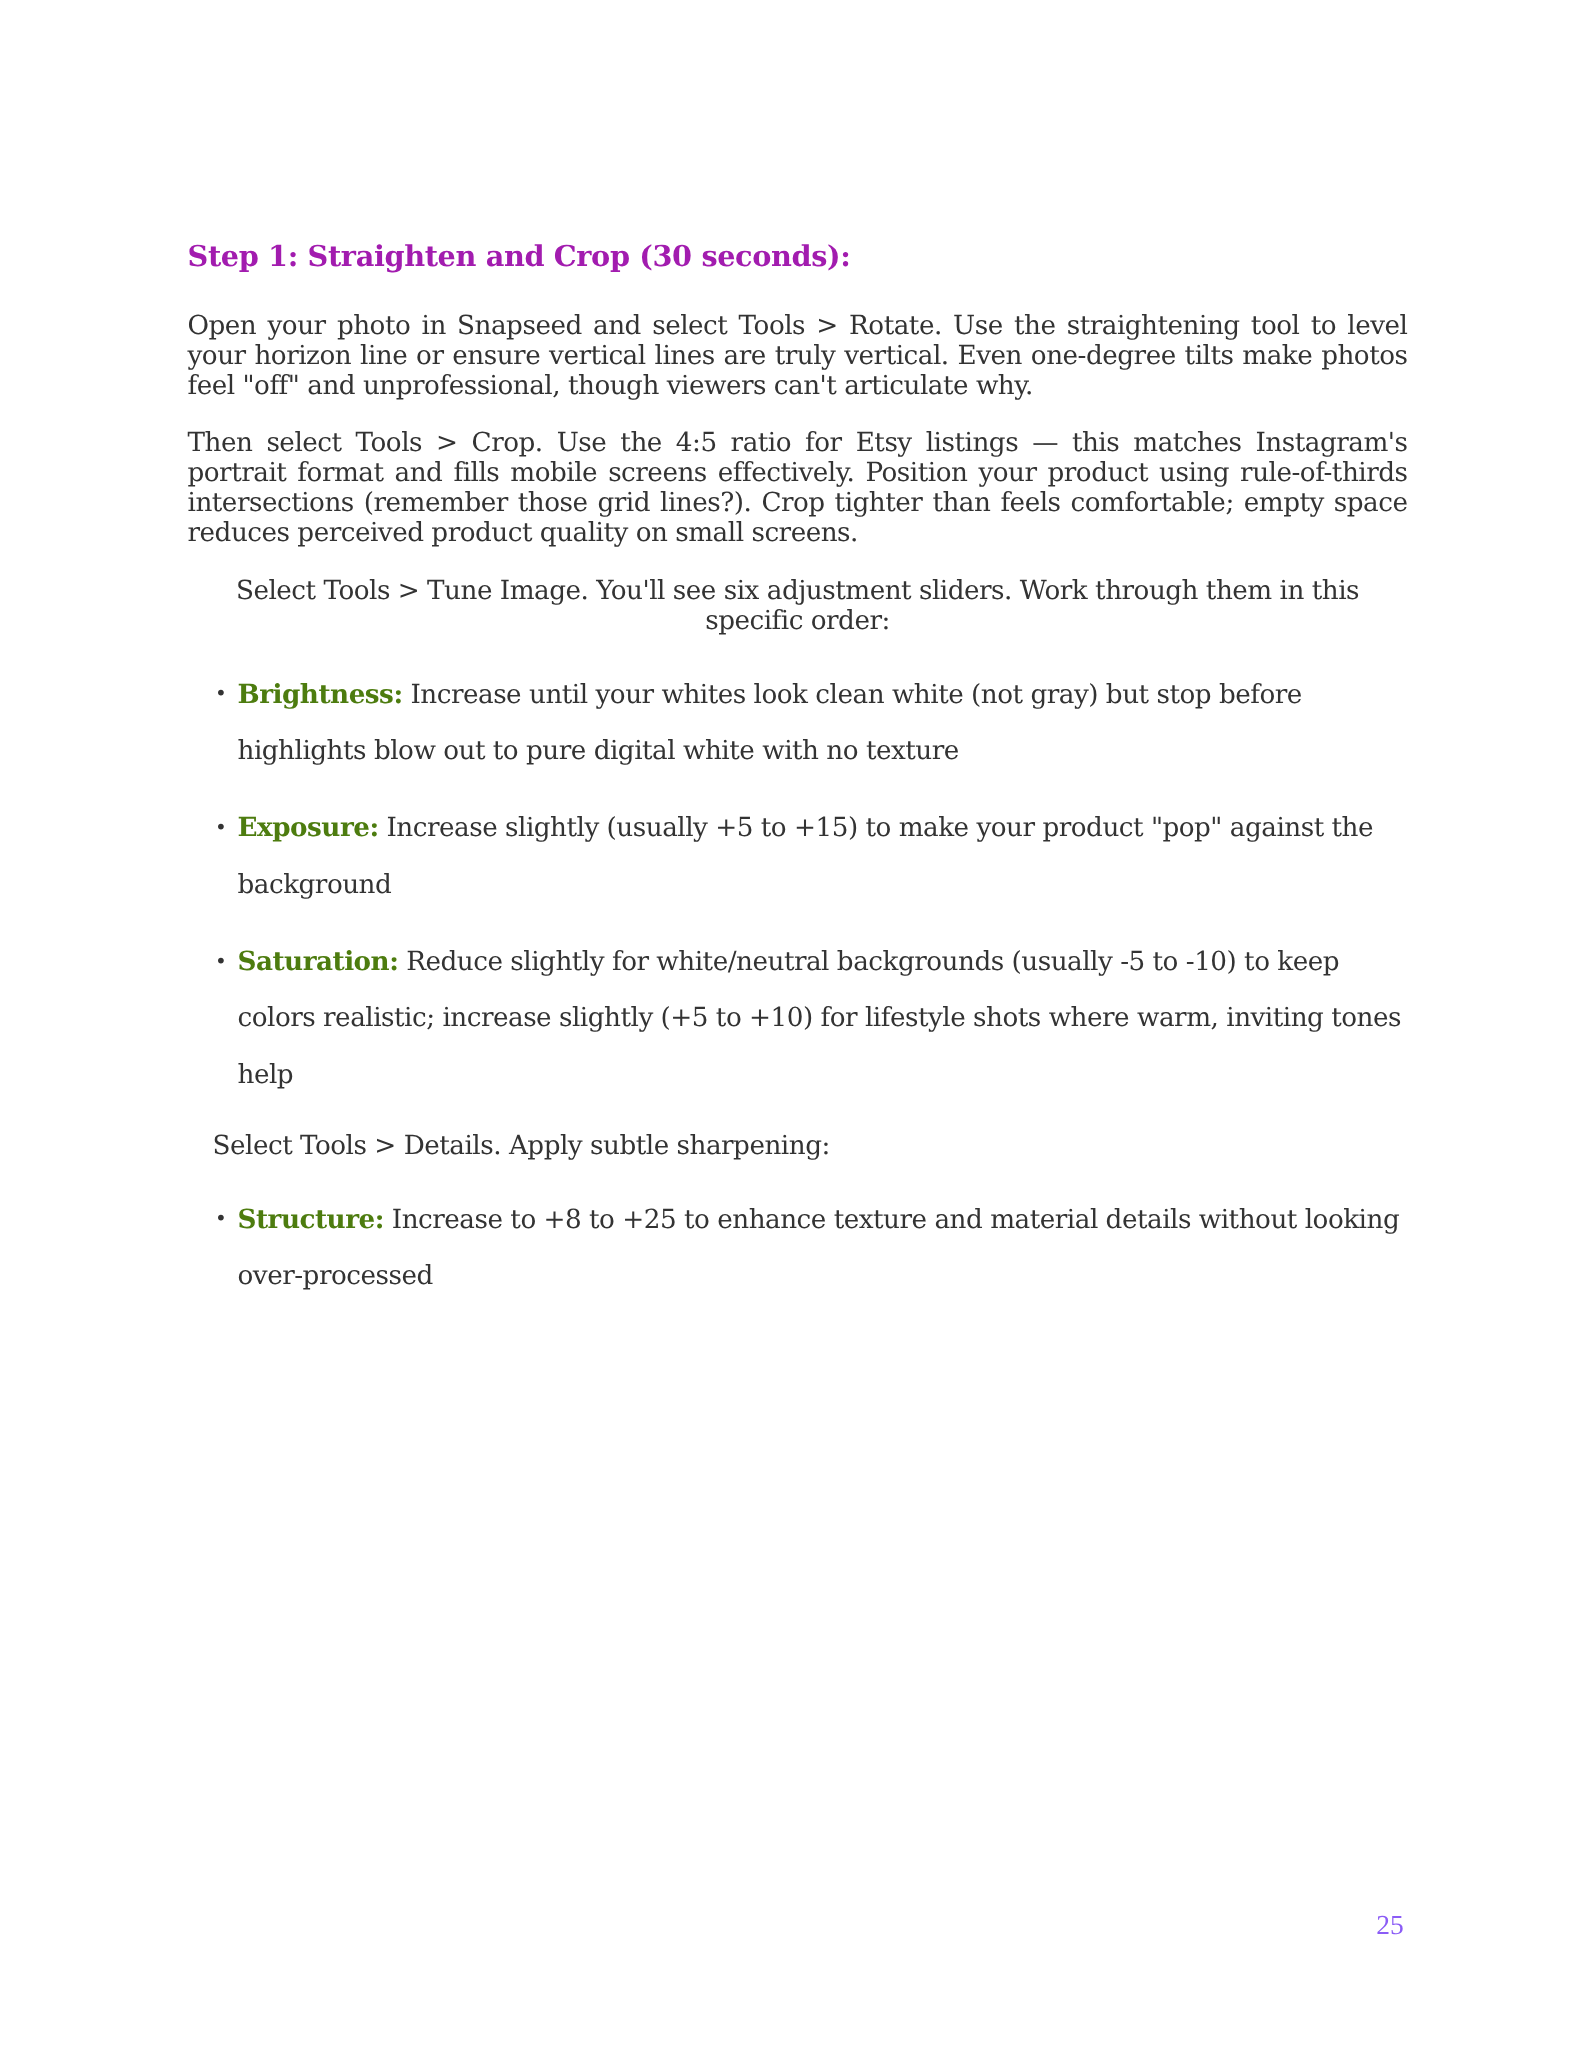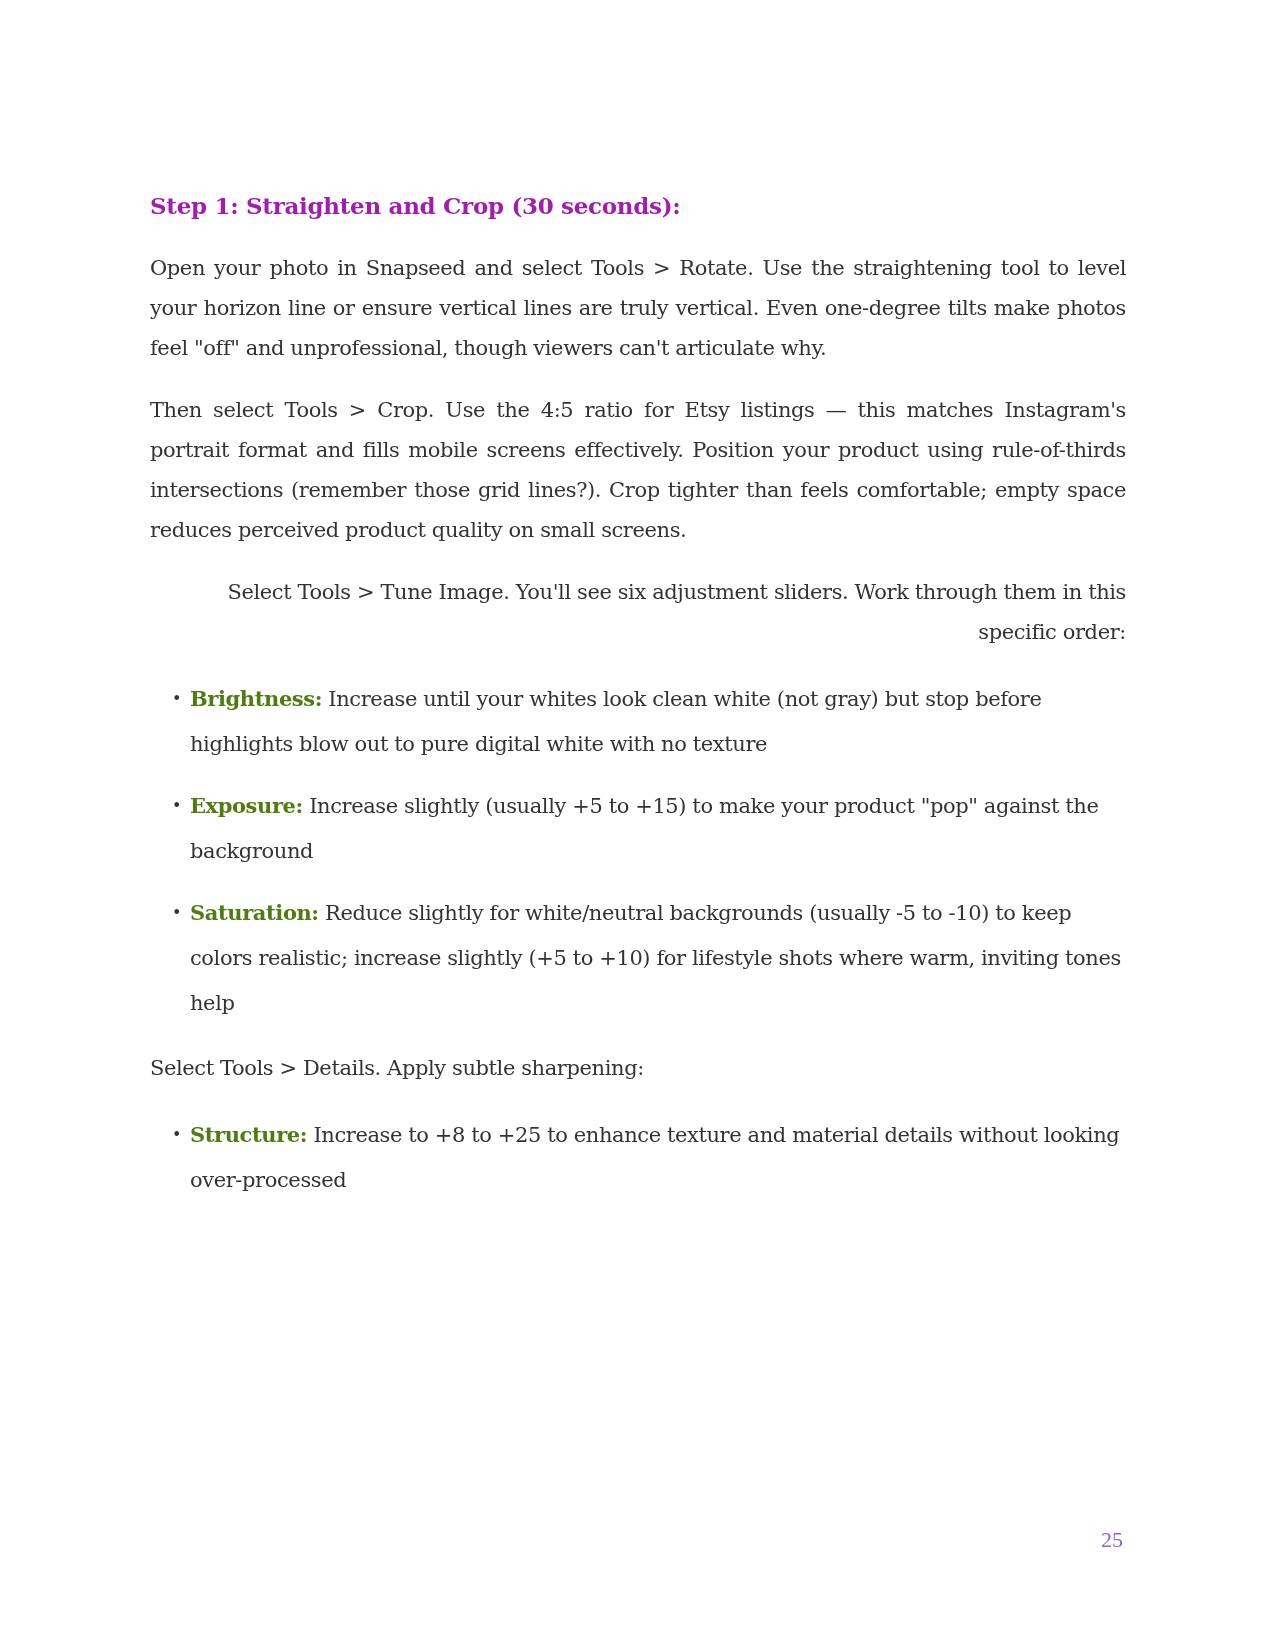--- a/index.html
+++ b/index.html
@@ -26,21 +26,21 @@
       font-family: "DejaVu Serif", "Liberation Serif", serif;
       font-weight: bold;
       font-size: 23px;
       line-height: 40px;
       color: #a21caf;
       letter-spacing: -0.3px;
     }
     p.body {
       margin: 22px 0 22px 0;
       font-size: 21px;
-      line-height: 40px;
+      line-height: 24px;
       text-align: justify;
       letter-spacing: -0.4px;
       color: #333333;
     }
     ul.bullets {
       list-style: none;
       margin: 24px 0 16px 0;
       padding: 0;
     }
     ul.bullets li {
@@ -77,39 +77,39 @@
 
 <div class="page">
 
   <section>
     <h3 class="step-heading">Step 1: Straighten and Crop (30 seconds):</h3>
     <p class="body">Open your photo in Snapseed and select Tools &gt; Rotate. Use the straightening tool to level your horizon line or ensure vertical lines are truly vertical. Even one-degree tilts make photos feel "off" and unprofessional, though viewers can't articulate why.</p>
     <p class="body">Then select Tools &gt; Crop. Use the 4:5 ratio for Etsy listings — this matches Instagram's portrait format and fills mobile screens effectively. Position your product using rule-of-thirds intersections (remember those grid lines?). Crop tighter than feels comfortable; empty space reduces perceived product quality on small screens.</p>
   </section>
 
   <section>
-    <p class="body" style="text-align:right;">Select Tools &gt; Tune Image. You'll see six adjustment sliders. Work through them in this specific order:</p>
+    <p class="body" style="text-align:center;">Select Tools &gt; Tune Image. You'll see six adjustment sliders. Work through them in this specific order:</p>
     <ul class="bullets">
       <li>
         <span class="bullet">•</span>
         <span class="label">Brightness:</span><span> Increase until your whites look clean white (not gray) but stop before highlights blow out to pure digital white with no texture</span>
       </li>
       <li>
         <span class="bullet">•</span>
         <span class="label">Exposure:</span><span> Increase slightly (usually +5 to +15) to make your product "pop" against the background</span>
       </li>
       <li>
         <span class="bullet">•</span>
         <span class="label">Saturation:</span><span> Reduce slightly for white/neutral backgrounds (usually -5 to -10) to keep colors realistic; increase slightly (+5 to +10) for lifestyle shots where warm, inviting tones help</span>
       </li>
     </ul>
   </section>
 
   <section>
-    <p class="body" style="text-align:left;">Select Tools &gt; Details. Apply subtle sharpening:</p>
+    <p class="body" style="text-align:left;margin-left:20px;">Select Tools &gt; Details. Apply subtle sharpening:</p>
     <ul class="bullets">
       <li>
         <span class="bullet">•</span>
         <span class="label">Structure:</span><span> Increase to +8 to +25 to enhance texture and material details without looking over-processed</span>
       </li>
     </ul>
   </section>
 
 </div>
 

